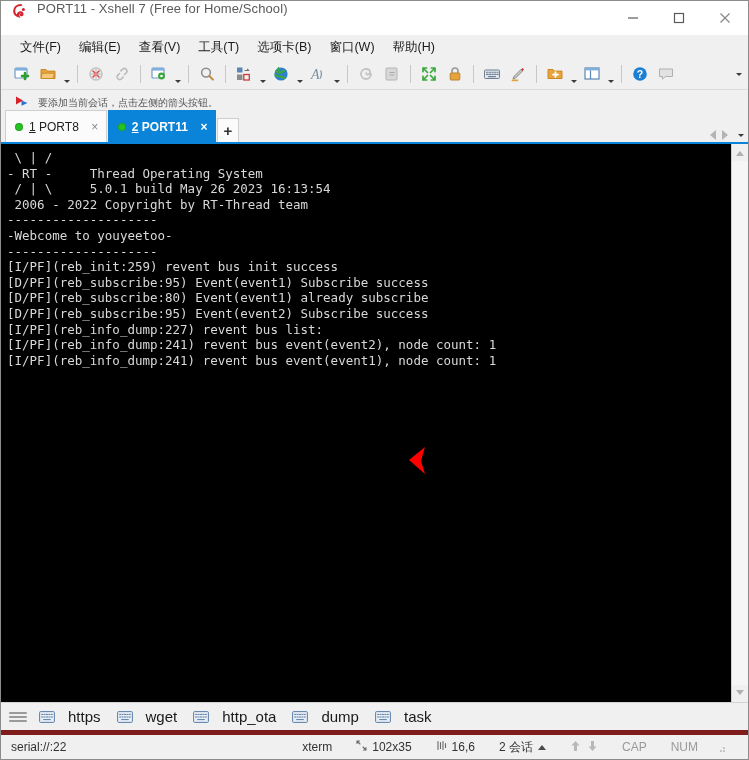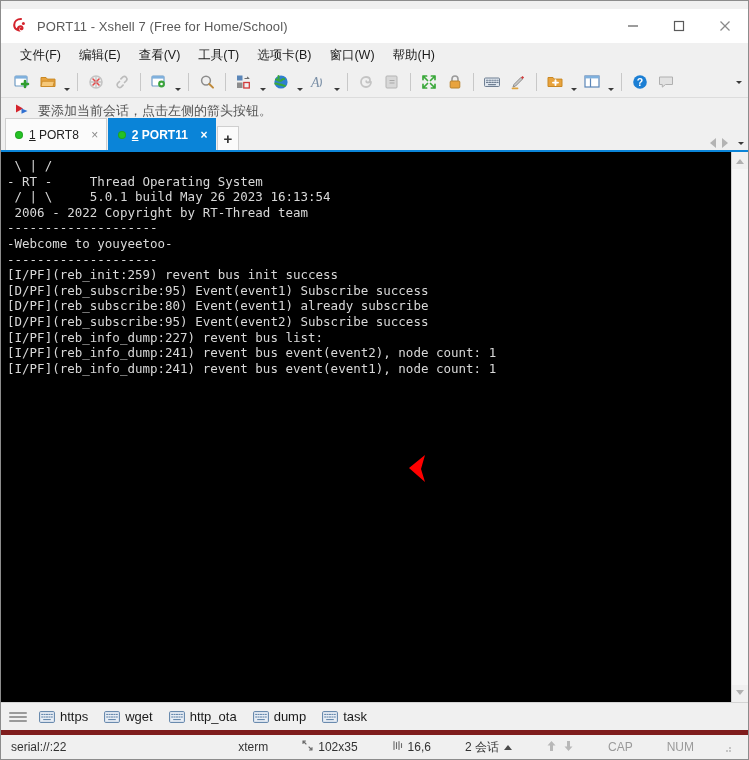--- a/index.html
+++ b/index.html
@@ -12,21 +12,21 @@
   }
   .win{
     width:749px;height:760px;box-sizing:border-box;
     border:1px solid #8c8c8c;background:#f0f0f0;
     display:flex;flex-direction:column;position:relative;
   }
 
   
   .titlebar{
     height:26px;min-height:34px;background:#ffffff;
-    display:flex;align-items:center;position:relative;margin-top:8px;
+    display:flex;align-items:flex-start;position:relative;
   }
   .title-logo{width:24px;height:22px;margin-left:8px;display:flex;align-items:center;justify-content:center;}
   .title-text{
     margin-left:4px;font-size:13px;color:#5a5a5a;letter-spacing:.1px;
     white-space:nowrap;
   }
   .win-btns{position:absolute;right:0;top:0;height:34px;display:flex;}
   .win-btn{
     width:46px;height:34px;display:flex;align-items:center;justify-content:center;
     color:#5a5a5a;
@@ -72,21 +72,21 @@
   .addr-input{
     flex:1;font-size:12.5px;color:#9b9b9b;margin-left:8px;white-space:nowrap;
   }
   .addr-caret{position:absolute;right:8px;top:0;height:25px;display:flex;align-items:center;}
 
   
   .noticebar{
     height:26px;min-height:26px;background:#f0f0f0;
     display:flex;align-items:center;padding-left:14px;
   }
-  .notice-text{font-size:13px;color:#555;margin-left:8px;white-space:nowrap;}
+  .notice-text{font-size:10px;color:#555;margin-left:8px;white-space:nowrap;}
 
   
   .tabbar{
     height:26px;min-height:26px;background:#f0f0f0;
     display:flex;align-items:flex-end;padding-left:4px;position:relative;
   }
   .tab{
     height:32px;box-sizing:border-box;display:flex;align-items:center;
     padding:0 5px 0 9px;margin-right:1px;background:#fbfbfb;
     border:1px solid #cfcfcf;border-bottom:none;font-size:12px;color:#222;
@@ -145,33 +145,33 @@
   .sb-track{flex:1;width:17px;background:#f6f6f6;}
 
   
   .quickbar{
     height:27px;min-height:27px;background:#f0f0f0;border-top:1px solid #d4d4d4;
     display:flex;align-items:center;padding-left:8px;
   }
   .qc-handle{display:flex;flex-direction:column;justify-content:center;gap:2px;width:18px;margin-right:4px;}
   .qc-handle i{display:block;height:2px;background:#9a9a9a;border-radius:1px;}
   .qc-item{
-    display:flex;align-items:center;padding:2px 7px;font-size:13px;color:#1a1a1a;
-    border:1px solid transparent;border-radius:2px;white-space:nowrap;
+    display:flex;align-items:center;padding:2px 7px;font-size:15px;color:#1a1a1a;
+    border:1px solid transparent;border-radius:2px;white-space:nowrap;gap:8px;
   }
   .qc-item .kb{margin-right:5px;display:flex;}
 
   
   .statusbar{
     height:24px;min-height:24px;background:#f0f0f0;border-top:5px solid #7f1d1d;
     display:flex;align-items:center;font-size:12px;color:#333;position:relative;
   }
   .st-left{padding-left:10px;white-space:nowrap;}
   .st-right{
-    position:absolute;right:16px;top:0;height:24px;display:flex;align-items:center;gap:14px;
+    position:absolute;right:22px;top:0;height:24px;display:flex;align-items:center;gap:4px;
   }
   .st-cell{display:flex;align-items:center;padding:0 10px;white-space:nowrap;color:#333;}
   .st-dim{color:#9a9a9a;}
   .st-caret-up{width:0;height:0;border-left:4px solid transparent;border-right:4px solid transparent;border-bottom:5px solid #4a4a4a;margin-left:5px;}
   .grip{width:10px;height:10px;margin-left:4px;}
 </style>
 </head>
 <body>
 
 <div class="win">

